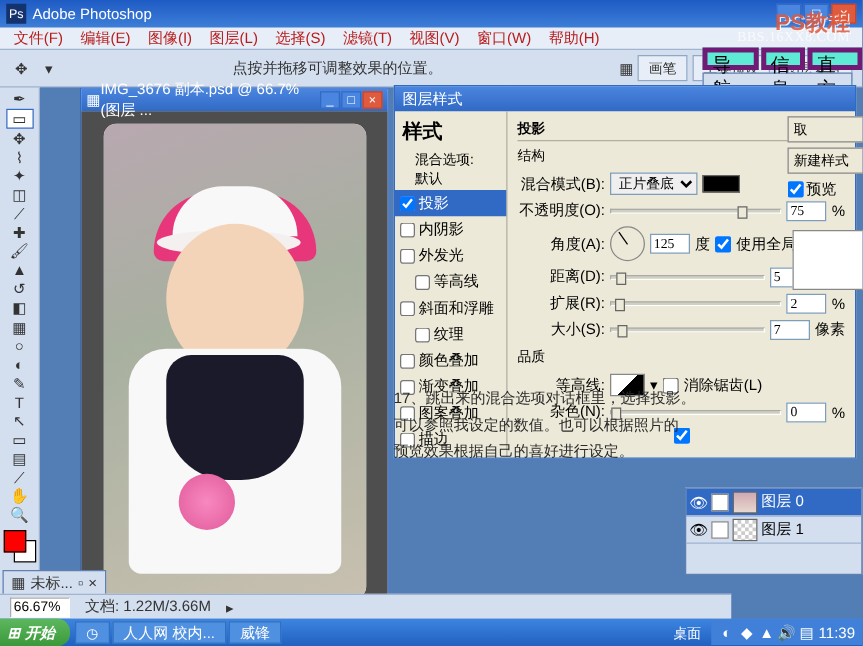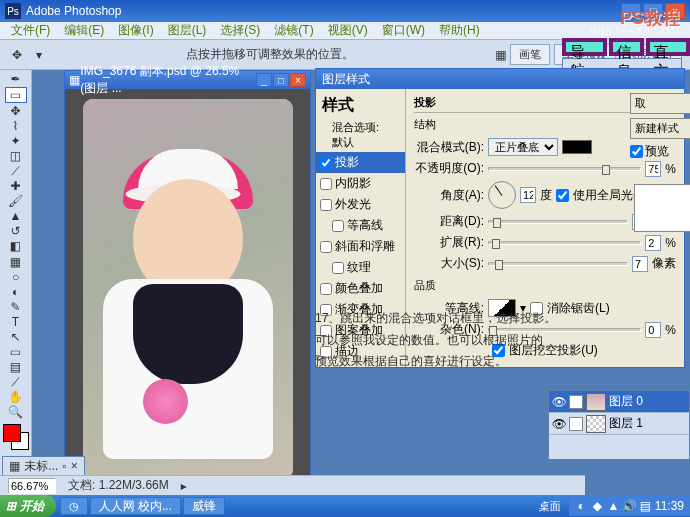--- a/index.html
+++ b/index.html
@@ -5,21 +5,21 @@
 * { margin: 0; padding: 0; box-sizing: border-box; font-family: "SimSun", Tahoma, sans-serif; font-size: 12px; }
 body { width: 690px; height: 517px; background: #537db5; overflow: hidden; position: relative; }
 
 .titlebar { height: 22px; background: linear-gradient(#1e5bc4, #3d7ed8); color: #fff; display: flex; align-items: center; padding: 0 5px; }
 .titlebar .icon { width: 16px; height: 16px; background: #13326e; margin-right: 5px; display: flex; align-items: center; justify-content: center; font-size: 10px; color: #fff; }
 .titlebar .win-controls { margin-left: auto; display: flex; gap: 2px; }
 .win-btn { width: 20px; height: 16px; background: #4a85e0; border: 1px solid #316ac5; display: flex; align-items: center; justify-content: center; color: #fff; font-size: 11px; }
 .win-btn.close { background: #e05a3e; border-color: #c0472e; }
 
 .menubar { height: 18px; background: #e8eef7; display: flex; align-items: center; padding: 0 5px; gap: 2px; border-bottom: 1px solid #a0b4d0; }
-.menubar span { padding: 1px 6px; color: #4d7c0f; }
+.menubar span { padding: 1px 6px; color: #b91c1c; }
 
 .toolbar { height: 30px; background: #d3dfef; display: flex; align-items: center; padding: 0 8px; border-bottom: 1px solid #a0b4d0; color: #333; }
 .toolbar-left { display: flex; align-items: center; gap: 4px; }
 .toolbar-center { flex: 1; text-align: center; }
 .tb-icon { width: 18px; height: 18px; display: inline-flex; align-items: center; justify-content: center; }
 .toolbar-right { display: flex; gap: 4px; }
 .tbtn { background: #e8eef7; border: 1px solid #8fa8c8; padding: 2px 8px; font-size: 11px; }
 
 .main-area { display: flex; height: 410px; }
 .left-tools { width: 32px; background: #d3dfef; border-right: 1px solid #a0b4d0; display: flex; flex-direction: column; align-items: center; padding-top: 2px; gap: 1px; }
@@ -54,21 +54,21 @@
 .ls-sub { padding: 2px 16px; font-size: 11px; }
 .ls-item { padding: 2px 4px; display: flex; align-items: center; gap: 3px; font-size: 11px; }
 .ls-item.selected { background: #316ac5; color: #fff; }
 .ls-item input[type=checkbox] { width: 12px; height: 12px; }
 .ls-right { flex: 1; padding: 6px 8px; }
 .ls-section-title { color: #000; font-weight: bold; font-size: 11px; border-bottom: 1px solid #b0b0a0; padding-bottom: 2px; margin-bottom: 4px; }
 .ls-sub-title { color: #000; font-size: 11px; margin: 4px 0; }
 .ls-row { display: flex; align-items: center; gap: 4px; padding: 2px 0; font-size: 11px; }
 .ls-row label { min-width: 70px; text-align: right; }
 .ls-row input[type=text], .ls-row select { border: 1px solid #7f9db9; padding: 1px 2px; font-size: 11px; }
-.ls-row input[type=text] { width: 16px; }
+.ls-row input[type=text] { width: 32px; font-family: Liberation Serif, serif; }
 .ls-slider { flex: 1; height: 4px; background: #d0d0c0; position: relative; border: 1px inset #fff; }
 .ls-slider-thumb { position: absolute; top: -3px; width: 8px; height: 10px; background: #ece9d8; border: 1px solid #666; }
 .color-chip { width: 30px; height: 14px; background: #000; border: 1px solid #666; display: inline-block; }
 .angle-dial { width: 28px; height: 28px; border: 1px solid #888; border-radius: 50%; position: relative; }
 .angle-line { position: absolute; top: 50%; left: 50%; width: 12px; height: 1px; background: #000; transform-origin: left; transform: rotate(-125deg); }
 .ls-buttons { position: absolute; right: -8px; top: 24px; width: 62px; display: flex; flex-direction: column; gap: 4px; }
 .ls-btn { background: #ece9d8; border: 1px solid #888; padding: 2px 4px; font-size: 11px; white-space: nowrap; overflow: hidden; }
 .preview-sw { position: absolute; right: -8px; top: 115px; width: 58px; height: 48px; background: #fff; border: 1px solid #888; }
 
 .instruction-text { position: absolute; left: 315px; top: 308px; width: 360px; font-size: 16px; color: #2a2a2a; line-height: 1.8; font-family: "SimSun"; }
@@ -186,21 +186,21 @@
       <div class="swatch bg"></div>
     </div>
     <div class="tool">◑</div>
     <div class="tool">▣</div>
   </div>
 
   <div class="canvas-area">
     <div class="doc-window">
       <div class="doc-title">
         <span>▦</span>
-        <span>IMG_3676 副本.psd @ 26.5% (图层 ...</span>
+        <span>IMG_3676 副本.psd @ 66.7% (图层 ...</span>
         <div class="win-controls">
           <div class="win-btn">_</div>
           <div class="win-btn">□</div>
           <div class="win-btn close">×</div>
         </div>
       </div>
       <div class="doc-canvas">
         <div class="photo">
           <div class="photo-bg">
             <div class="cap"></div>
@@ -335,21 +335,20 @@
         <label>杂色(N):</label>
         <div class="ls-slider">
             <div class="ls-slider-thumb" style="left:0"></div>
           </div>
         <input type="text" value="0" style="">
         <span>%</span>
       </div>
 
       <div class="ls-row" style="justify-content:center">
         <input type="checkbox" checked="" style="">
-        <span>图层挖空投影(U)</span>
       </div>
     </div>
   </div>
   <div class="ls-buttons">
     <div class="ls-btn">取</div>
     <div class="ls-btn">新建样式</div>
     <div style="display:flex;align-items:center;gap:2px;font-size:11px">
         <input type="checkbox" checked="" style="">
         <span>预览</span>
       </div>

